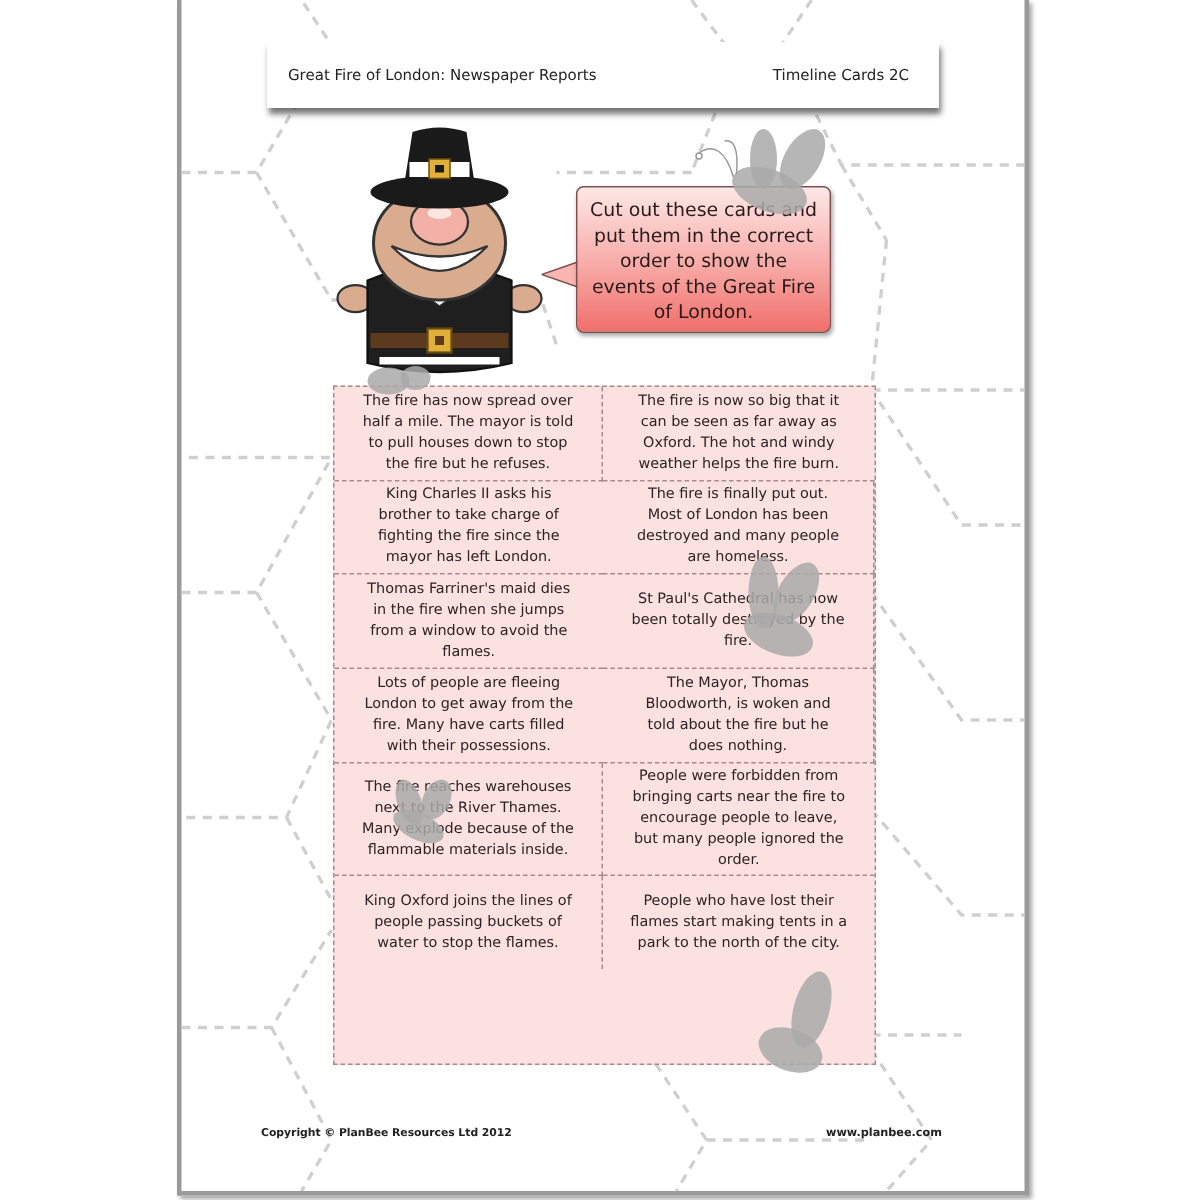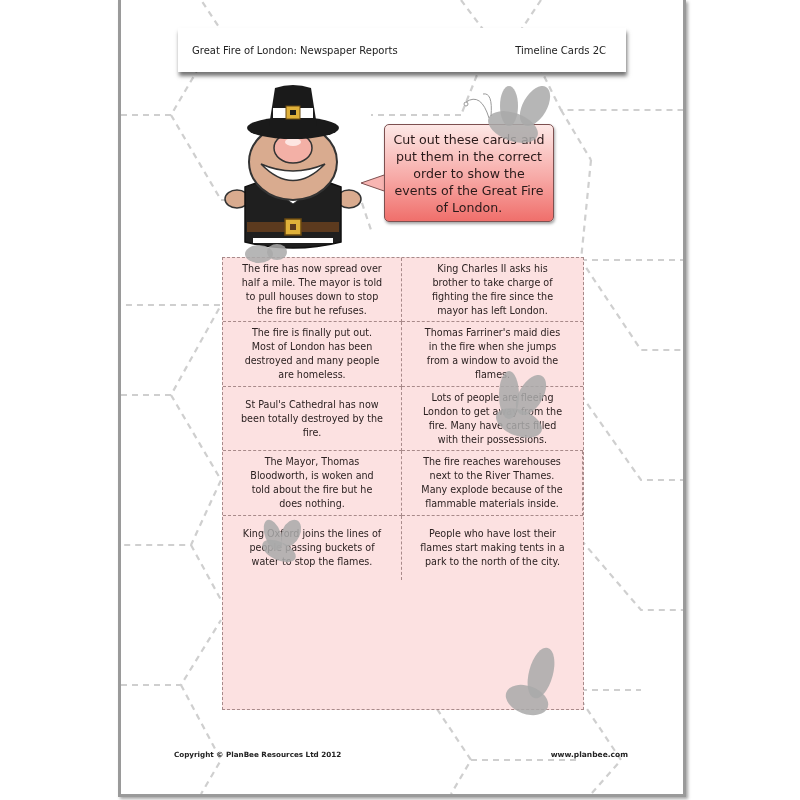--- a/index.html
+++ b/index.html
@@ -130,39 +130,45 @@
   </svg>
   <div class="bubble">
     <span>Cut out these cards and put them in the correct order to show the events of the Great Fire of London.</span>
   </div>
 
   <div class="grid">
     <div class="card left">
         <span>The fire has now spread over half a mile. The mayor is told to pull houses down to stop the fire but he refuses.</span>
       </div>
     <div class="card">
+        <span>The fire is now so big that it can be seen as far away as Oxford. The hot and windy weather helps the fire burn.</span>
+      </div>
+    <div class="card">
         <span>King Charles II asks his brother to take charge of fighting the fire since the mayor has left London.</span>
       </div>
     <div class="card left">
         <span>The fire is finally put out. Most of London has been destroyed and many people are homeless.</span>
       </div>
     <div class="card">
         <span>Thomas Farriner's maid dies in the fire when she jumps from a window to avoid the flames.</span>
       </div>
     <div class="card left">
         <span>St Paul's Cathedral has now been totally destroyed by the fire.</span>
       </div>
     <div class="card">
         <span>Lots of people are fleeing London to get away from the fire. Many have carts filled with their possessions.</span>
       </div>
     <div class="card left">
         <span>The Mayor, Thomas Bloodworth, is woken and told about the fire but he does nothing.</span>
       </div>
     <div class="card left">
         <span>The fire reaches warehouses next to the River Thames. Many explode because of the flammable materials inside.</span>
+      </div>
+    <div class="card">
+        <span>People were forbidden from bringing carts near the fire to encourage people to leave, but many people ignored the order.</span>
       </div>
     <div class="card left lastrow">
         <span>King Oxford joins the lines of people passing buckets of water to stop the flames.</span>
       </div>
     <div class="card lastrow">
         <span>People who have lost their flames start making tents in a park to the north of the city.</span>
       </div>
   </div>
 
   <svg class="watermark" style="left:340px; top:82px; width:95px; height:65px;" viewBox="0 0 95 65">

